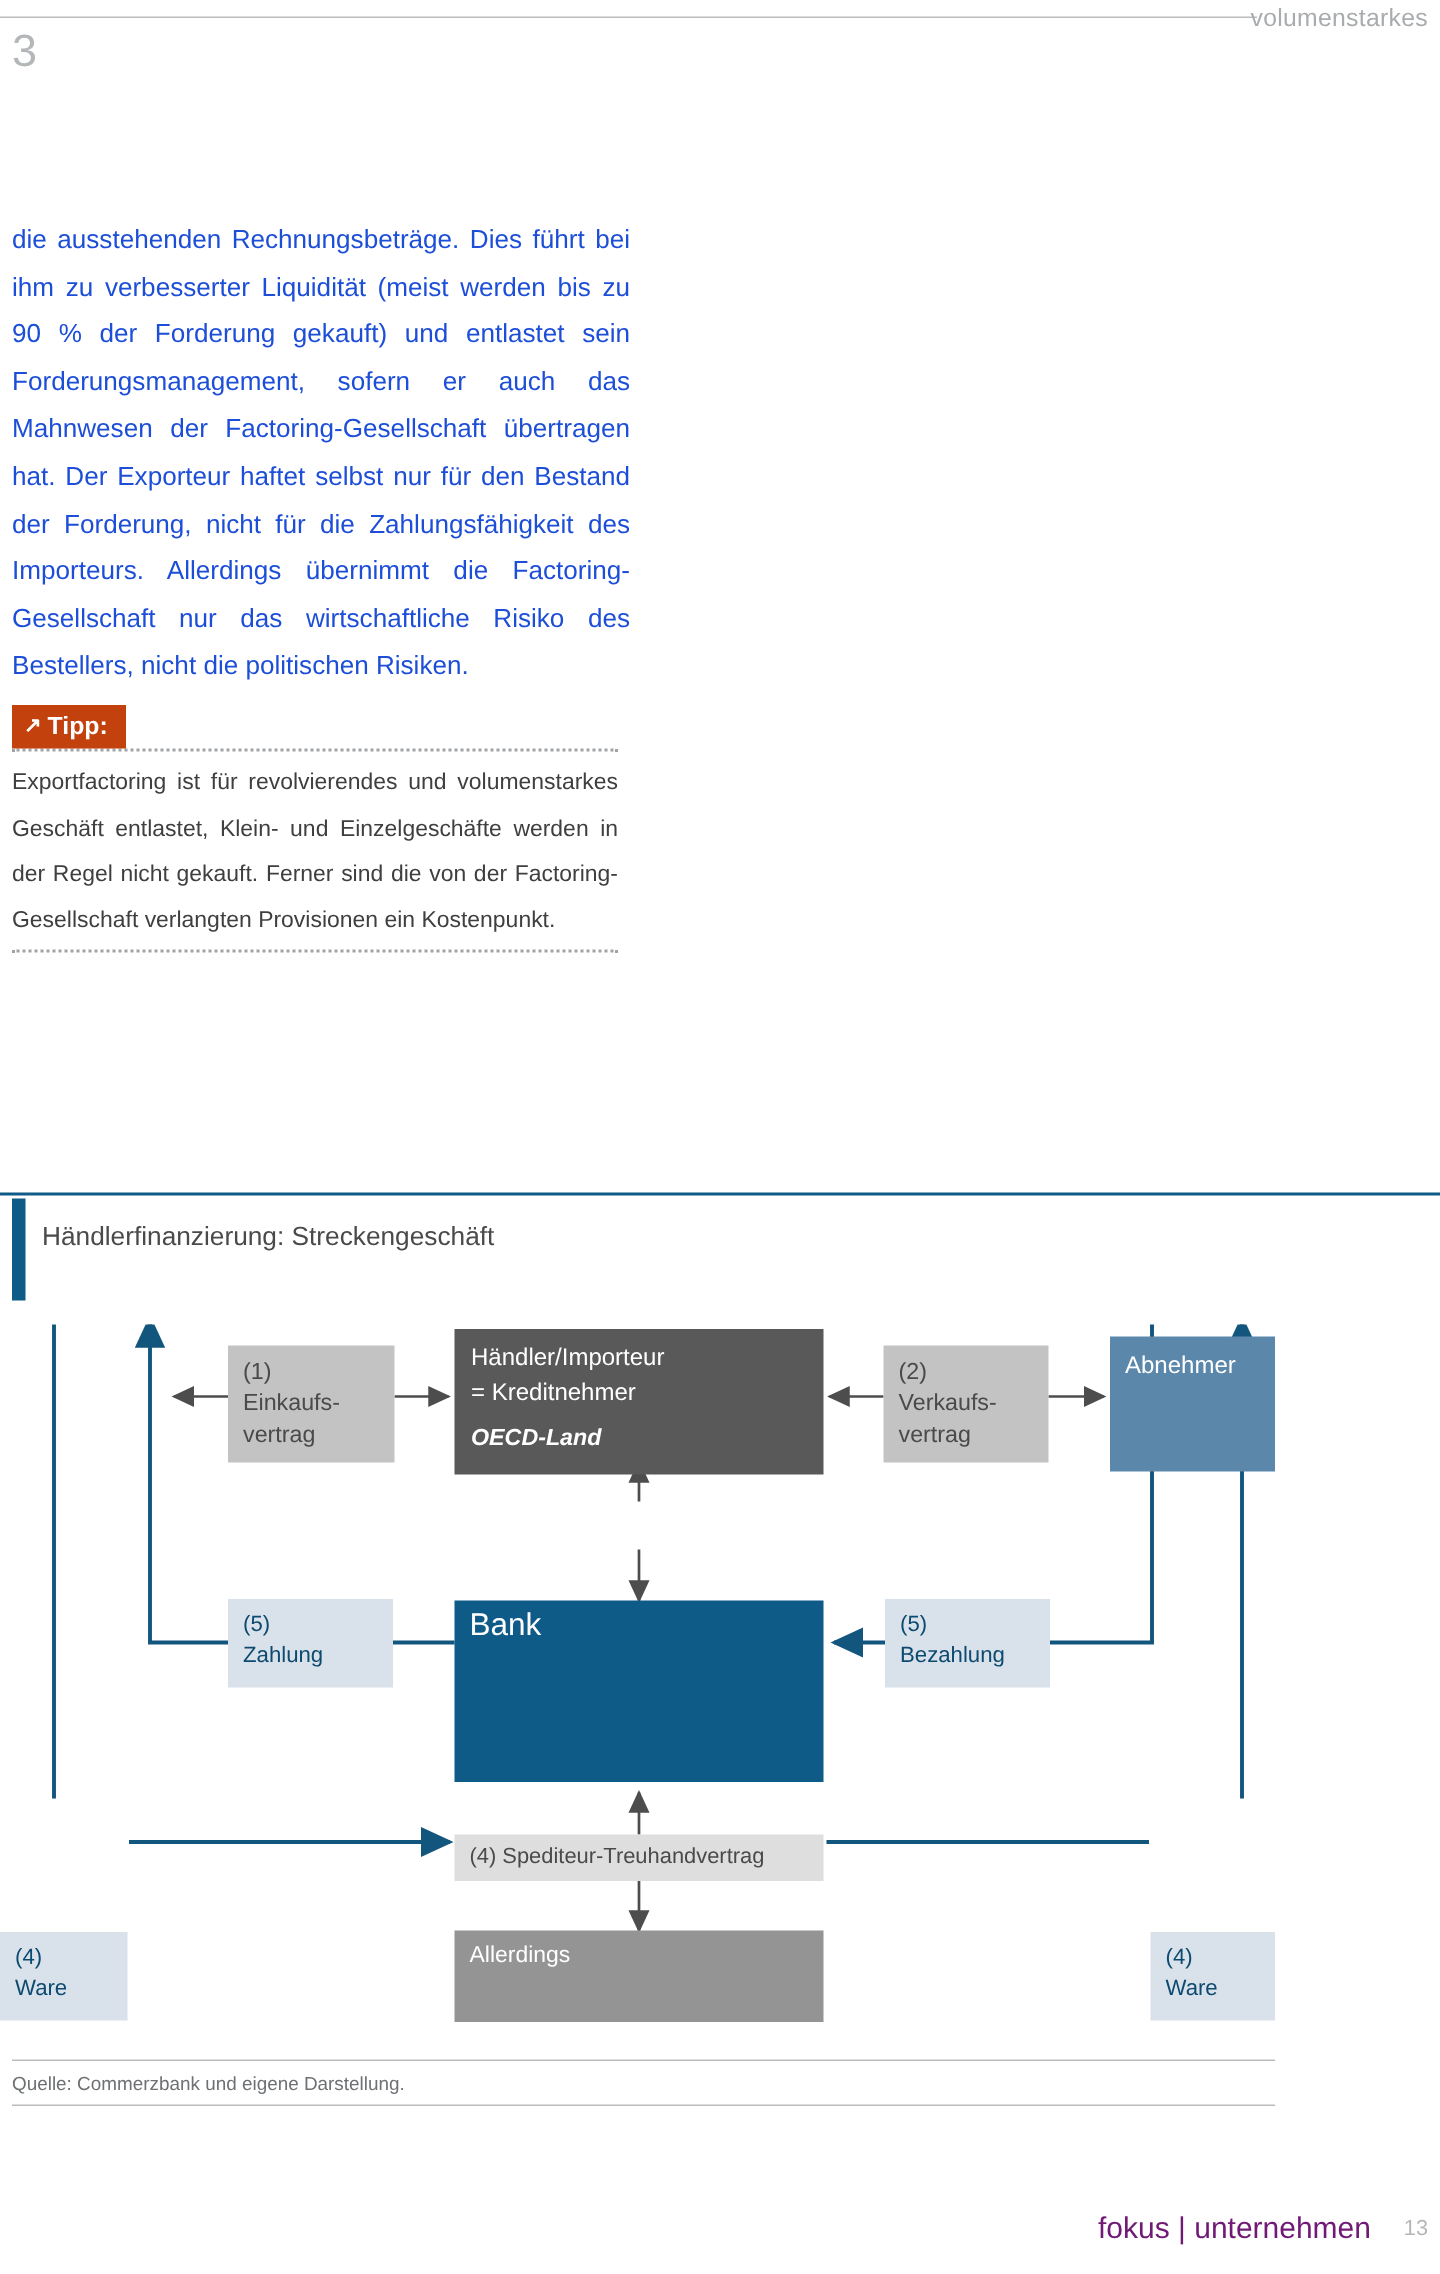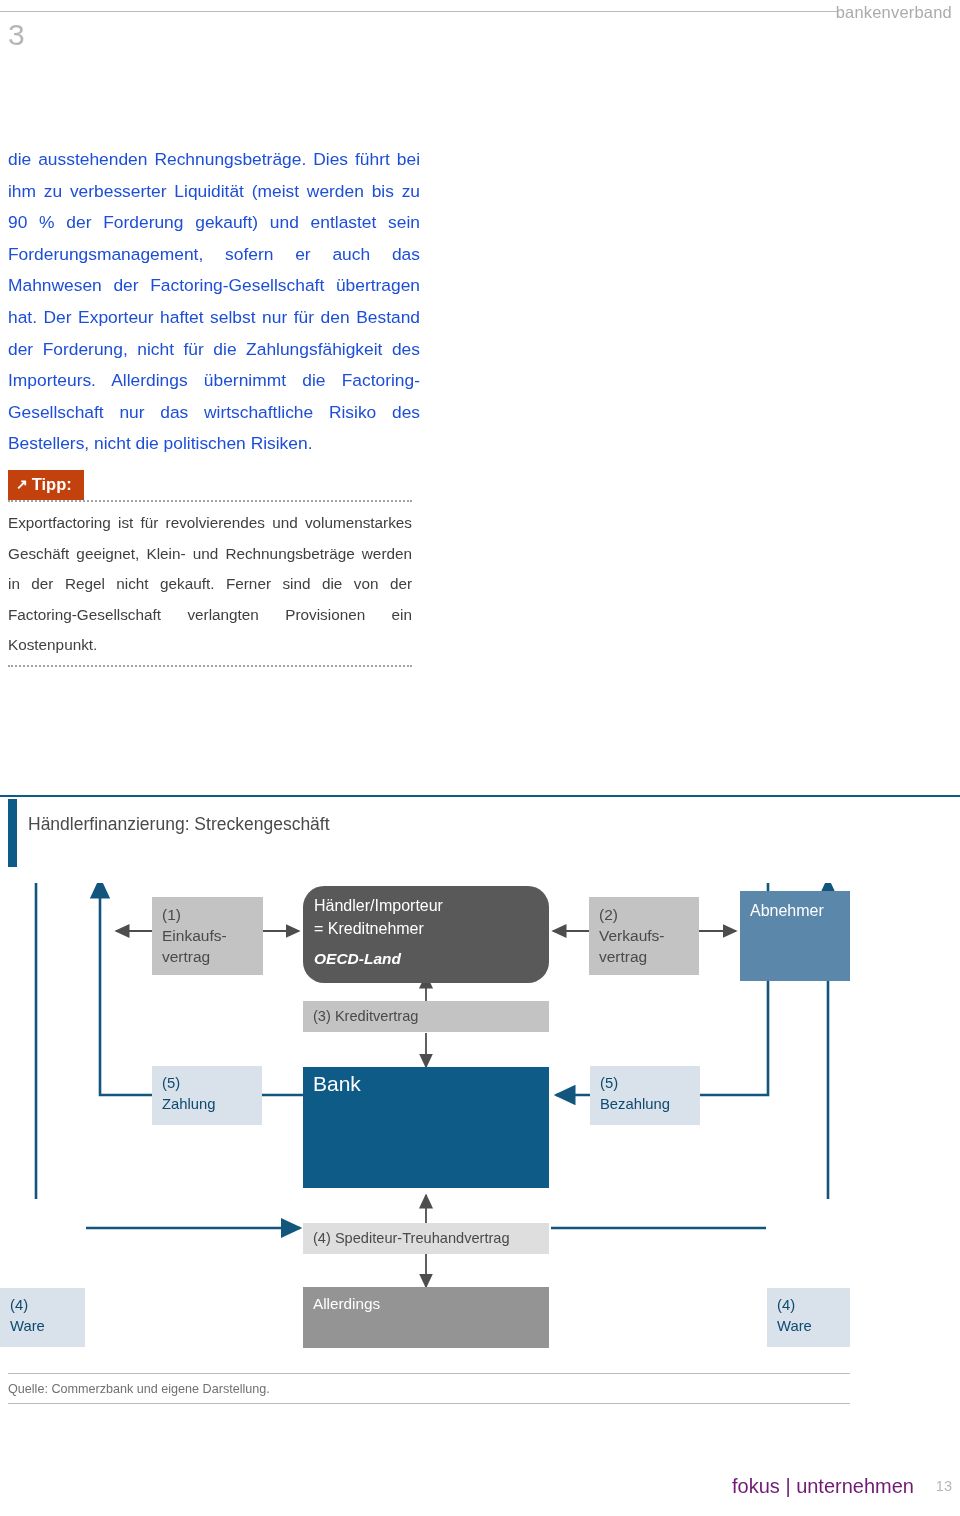--- a/index.html
+++ b/index.html
@@ -198,32 +198,32 @@
     font-size: 14.5px;
     color: #b4b7b9;
     line-height: 20px;
   }
 </style>
 </head>
 <body>
 
 <div id="page-header">
   <div id="header-rule"></div>
-  <div id="brand-wordmark">bankenverband</div>
+  <div id="brand-wordmark">volumenstarkes</div>
   <div id="chapter-number">3</div>
 </div>
 
 <div id="body-column">
   <p class="body-paragraph">die ausstehenden Rechnungsbeträge. Dies führt bei ihm zu verbesserter Liquidität (meist werden bis zu 90 % der Forderung gekauft) und entlastet sein Forderungsmanagement, sofern er auch das Mahnwesen der Factoring-Gesellschaft übertragen hat. Der Exporteur haftet selbst nur für den Bestand der Forderung, nicht für die Zahlungsfähigkeit des Importeurs. Allerdings übernimmt die Factoring-Gesellschaft nur das wirtschaftliche Risiko des Bestellers, nicht die politischen Risiken.</p>
 </div>
 
 <div id="tipp-block">
   <div id="tipp-label"><span id="tipp-arrow-icon">↗</span><span>Tipp:</span></div>
   <div id="tipp-divider-top"></div>
-  <p id="tipp-text">Exportfactoring ist für revolvierendes und volumenstarkes Geschäft geeignet, Klein- und Rechnungsbeträge werden in der Regel nicht gekauft. Ferner sind die von der Factoring-Gesellschaft verlangten Provisionen ein Kostenpunkt.</p>
+  <p id="tipp-text">Exportfactoring ist für revolvierendes und volumenstarkes Geschäft entlastet, Klein- und Einzelgeschäfte werden in der Regel nicht gekauft. Ferner sind die von der Factoring-Gesellschaft verlangten Provisionen ein Kostenpunkt.</p>
   <div id="tipp-divider-bottom"></div>
 </div>
 
 <div id="figure">
   <div id="figure-top-rule"></div>
   <div id="figure-title-bar"></div>
   <div id="figure-title">Händlerfinanzierung: Streckengeschäft</div>
 
   <div id="figure-canvas">
 
@@ -261,39 +261,36 @@
       <path d="M828,316 L828,-4" fill="none" stroke="#12557d" stroke-width="2.6" marker-end="url(#ah-navy)"></path>
     </svg>
 
 
     <div class="node n-lgrey" style="left:152px; top:14px; width:111px; height:78px;">
       <div class="node-label lbl-dark" style="left:10px; top:7px; font-size:15.5px; line-height:21px;">(1)
 Einkaufs-
 vertrag</div>
     </div>
 
-    <div class="node n-dark" style="left:303px; top:3px; width:246px; height:97px;border-radius:21px;">
+    <div class="node n-dark" style="left:303px; top:3px; width:246px; height:97px;">
       <div class="node-label lbl-white" style="left:11px; top:8px; font-size:16px; line-height:23px;">Händler/Importeur
 = Kreditnehmer</div>
       <div class="node-label lbl-white" style="left:11px; top:62px; font-size:15.5px; font-style:italic; font-weight:bold;">OECD-Land</div>
     </div>
 
     <div class="node n-lgrey" style="left:589px; top:14px; width:110px; height:78px;">
       <div class="node-label lbl-dark" style="left:10px; top:7px; font-size:15.5px; line-height:21px;">(2)
 Verkaufs-
 vertrag</div>
     </div>
 
     <div class="node n-blue" style="left:740px; top:8px; width:110px; height:90px;">
       <div class="node-label lbl-white" style="left:10px; top:9px; font-size:16px;">Abnehmer</div>
     </div>
 
-    <div class="node n-lgrey" style="left:303px; top:118px; width:246px; height:31px;">
-      <div class="node-label lbl-dark" style="left:10px; top:5px; font-size:14.6px;">(3) Kreditvertrag</div>
-    </div>
 
     <div class="node n-pale" style="left:152px; top:183px; width:110px; height:59px;">
       <div class="node-label lbl-navy" style="left:10px; top:7px; font-size:14.8px; line-height:21px;">(5)
 Zahlung</div>
     </div>
 
     <div class="node n-navy" style="left:303px; top:184px; width:246px; height:121px;">
       <div class="node-label lbl-white" style="left:10px; top:6px; font-size:21px;">Bank</div>
     </div>
 

